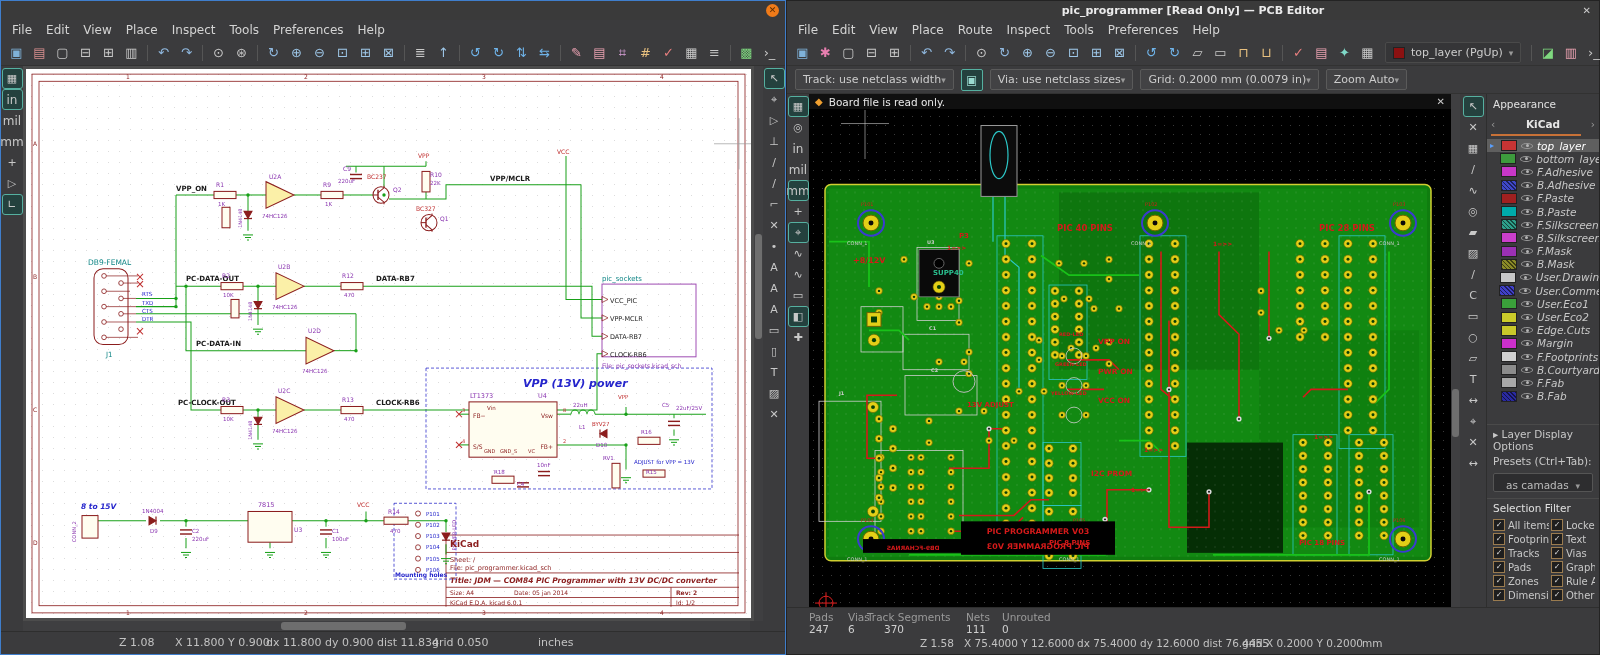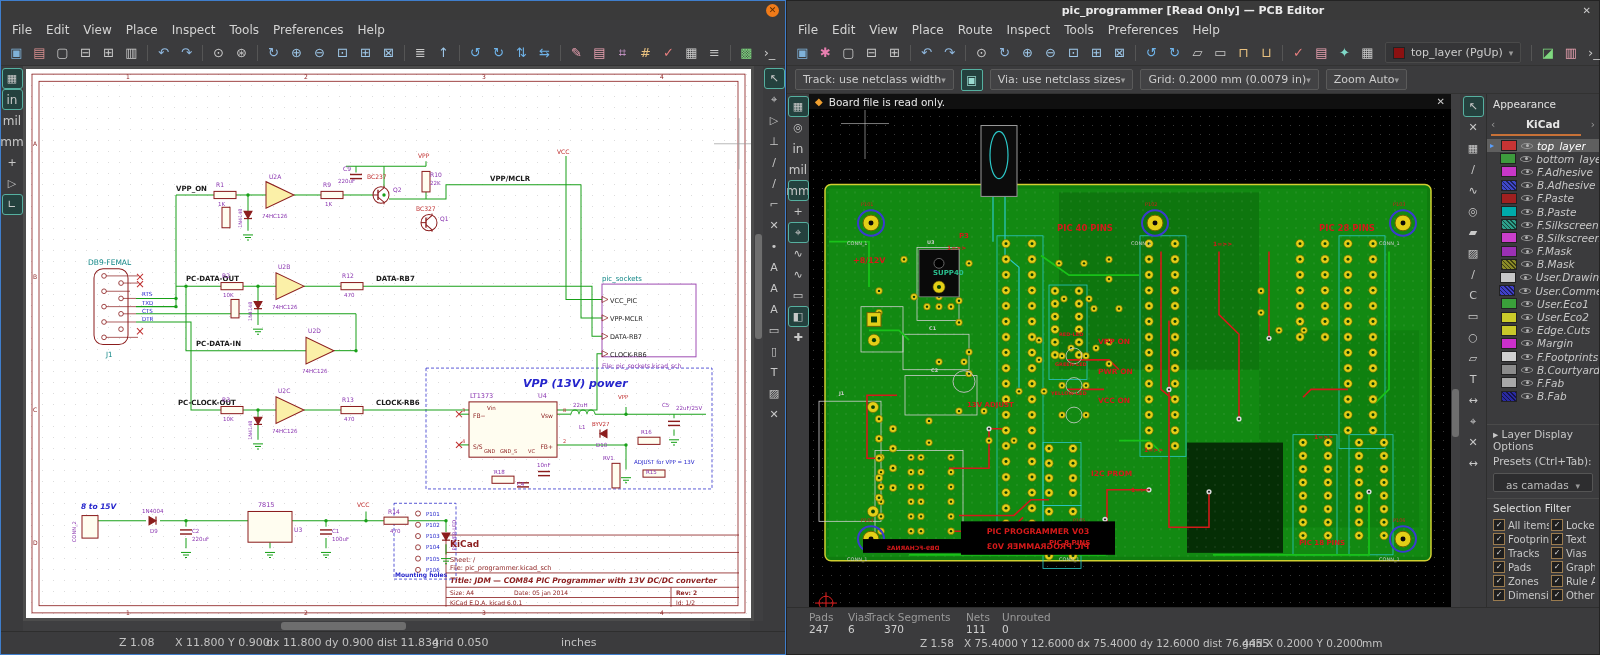--- a/index.html
+++ b/index.html
@@ -487,21 +487,21 @@
         </div>
     </div>
     <div class="hscroll">
         <div class="thumb" style="left:258px;width:125px;"></div>
       </div>
     <div class="statusbar">
       <span style="left:118px">Z 1.08</span>
       <span style="left:174px">X 11.800  Y 0.900</span>
       <span style="left:265px">dx 11.800  dy 0.900  dist 11.834</span>
       <span style="left:431px">grid 0.050</span>
-      <span style="left:560px">inches</span>
+      <span style="left:537px">inches</span>
     </div>
   </div>
 
   <div class="window rightw">
     <div class="titlebar">
       <span>pic_programmer [Read Only] — PCB Editor</span>
       <span class="close-plain">✕</span>
     </div>
     <div class="menubar" id="pcb-menus">
         <div class="menu-item">File</div>

